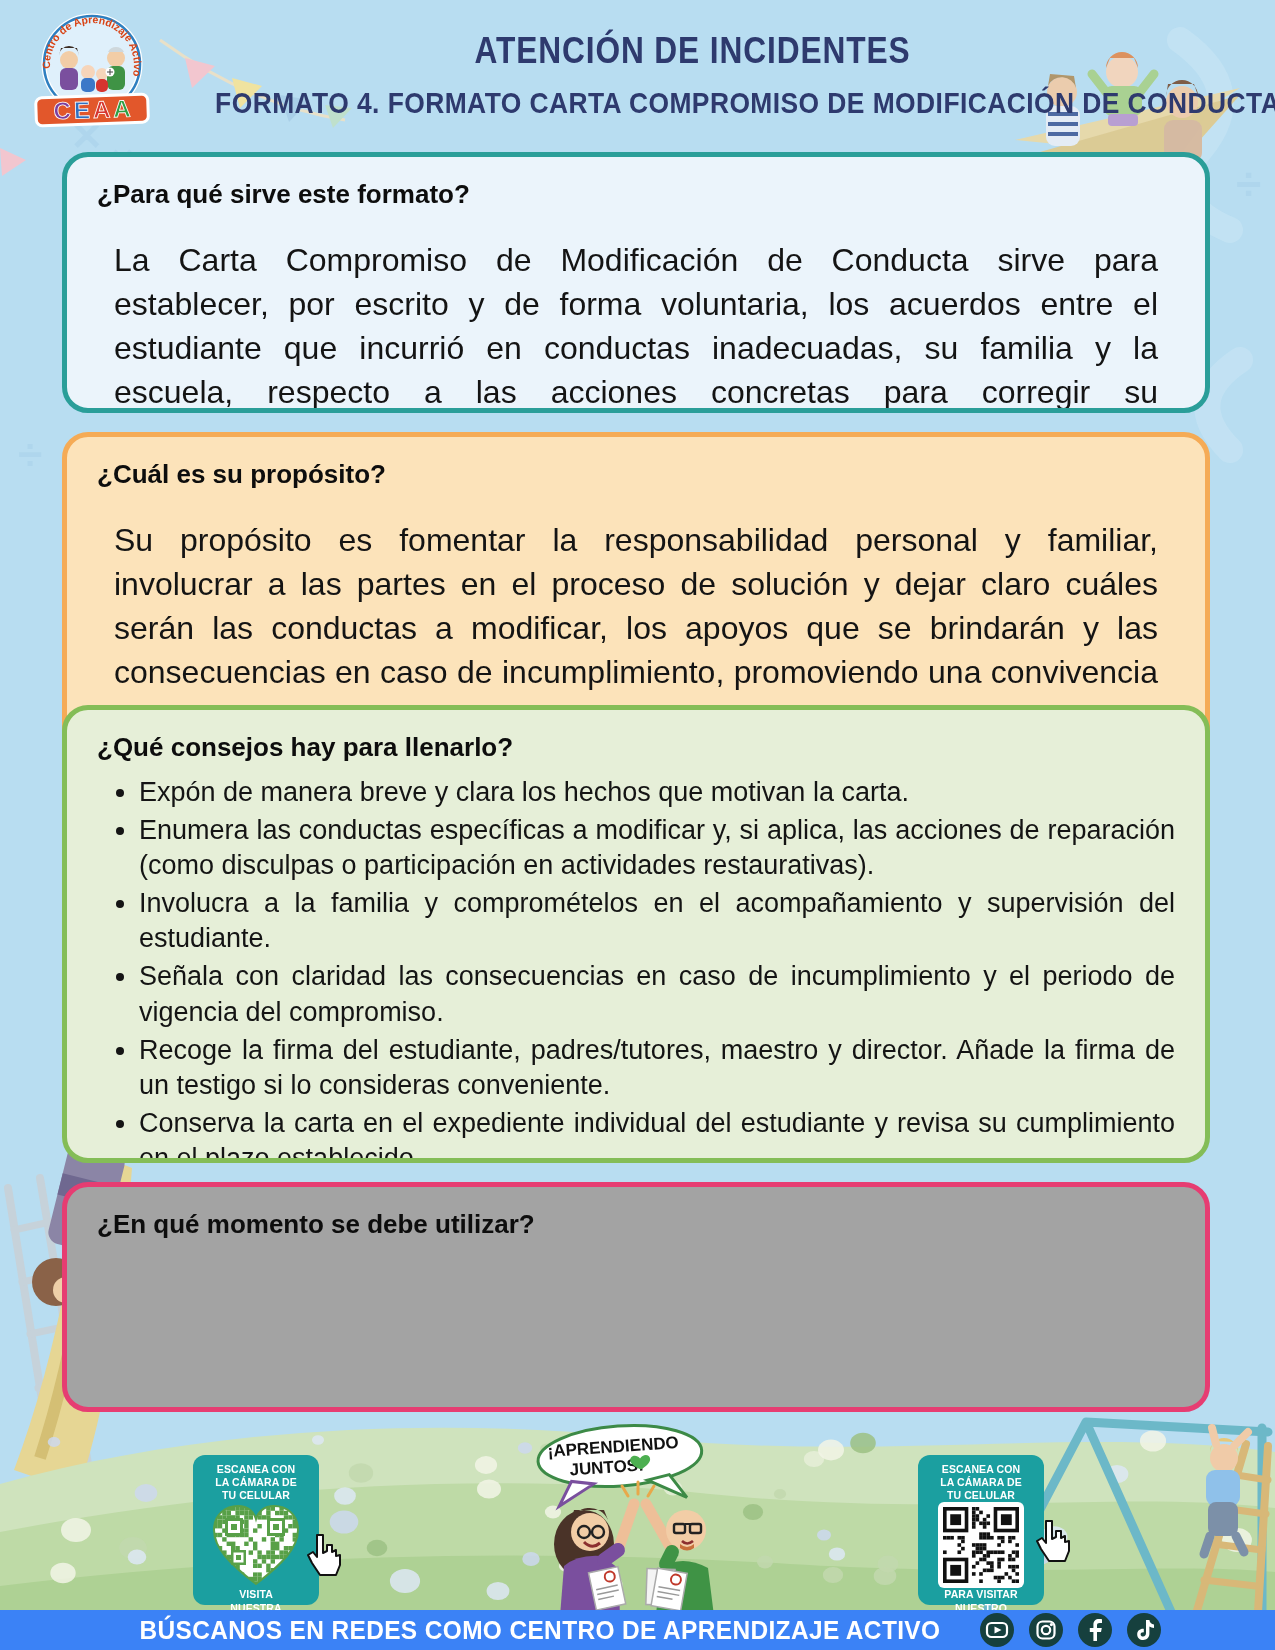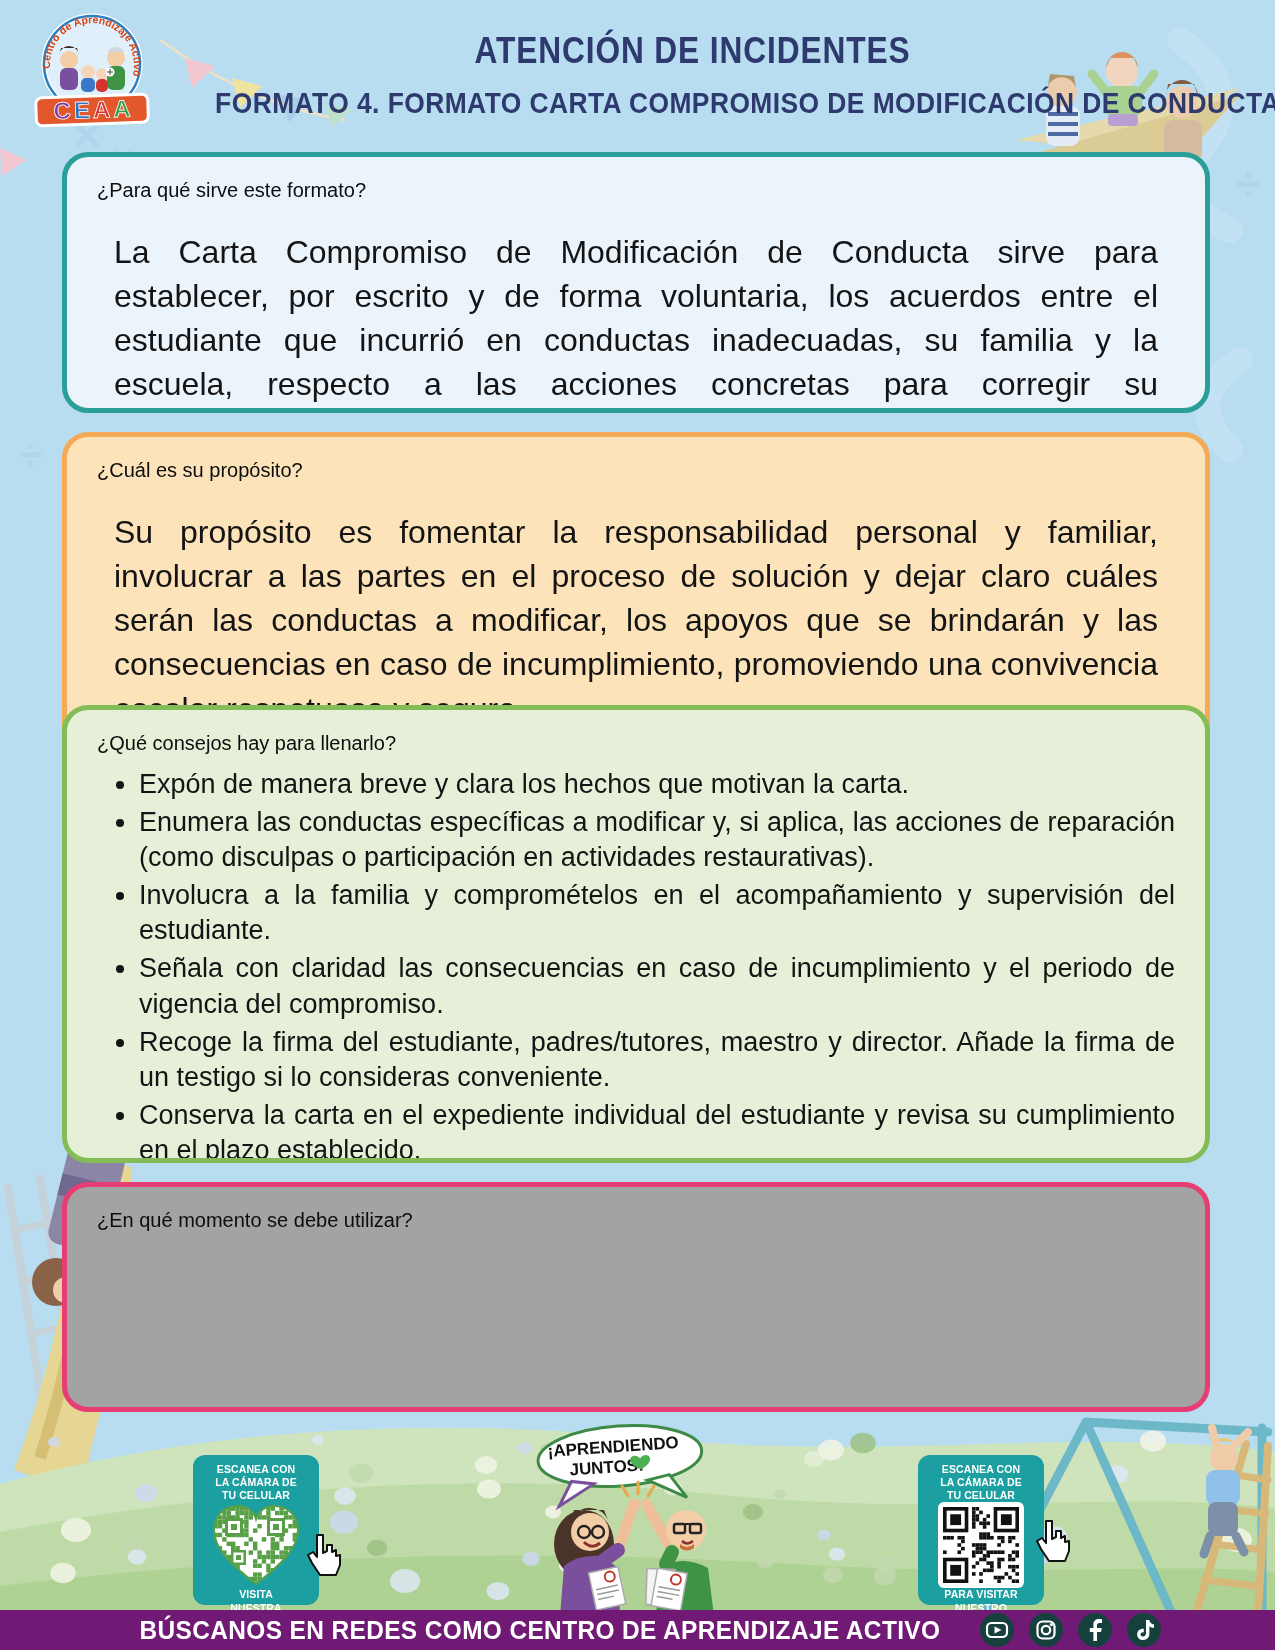--- a/index.html
+++ b/index.html
@@ -21,21 +21,21 @@
   #header-titles .t2{
     margin:14px 0 0 0;font-size:30px;font-weight:800;letter-spacing:.5px;
     transform:scaleX(.88);transform-origin:center;white-space:nowrap;
   }
   
   .card{
     position:absolute;left:62px;width:1148px;box-sizing:border-box;
     border:5px solid #000;border-radius:26px;padding:18px 30px;
     overflow:hidden;z-index:2;color:#141414;
   }
-  .card h3{margin:4px 0 28px 0;font-size:20px;font-weight:400;color:#0d0d0d;}
+  .card h3{margin:4px 0 28px 0;font-size:26px;font-weight:700;color:#0d0d0d;}
   .card p{margin:17px;font-size:32px;line-height:1.38;text-align:justify;}
   .card ul{margin:0;padding-left:42px;font-size:27px;line-height:1.3;}
   .card li{margin-bottom:3px;text-align:justify;}
   #card-0{top:152px;height:261px;background:#ebf4fb;border-color:#2a9e99;}
   #card-1{top:432px;height:332px;background:#fce3ba;border-color:#f5ab56;}
   #card-2{top:705px;height:458px;background:#e6efd8;border-color:#84bd57;}
   #card-2 h3{margin-bottom:12px;}
   #card-3{top:1182px;height:230px;background:#a3a3a3;border-color:#e63d72;}
   
   .qr-card{
@@ -48,21 +48,21 @@
   #qr-card-left{left:193px;top:1455px;}
   #qr-card-right{left:918px;top:1455px;}
   #qr-card-right .qr-box{background:#fff;border-radius:6px;padding:5px;}
   .hand-cursor{position:absolute;z-index:5;}
   #hand-left{right:-26px;bottom:26px;}
   #hand-right{right:-30px;bottom:40px;}
   
   #characters{position:absolute;left:500px;top:1420px;width:280px;height:196px;z-index:4;}
   
   #social-bar{
-    position:absolute;left:0;right:0;top:1610px;height:40px;background:#701a75;z-index:6;
+    position:absolute;left:0;right:0;top:1610px;height:40px;background:#3b82f6;z-index:6;
     display:flex;align-items:center;justify-content:center;gap:13px;
   }
   #social-bar .bar-text{
     color:#fff;font-size:26px;font-weight:800;letter-spacing:.4px;
     transform:scaleX(.94);transform-origin:center;white-space:nowrap;
   }
   .soc-icon{width:36px;height:36px;}
 </style>
 </head>
 <body>

